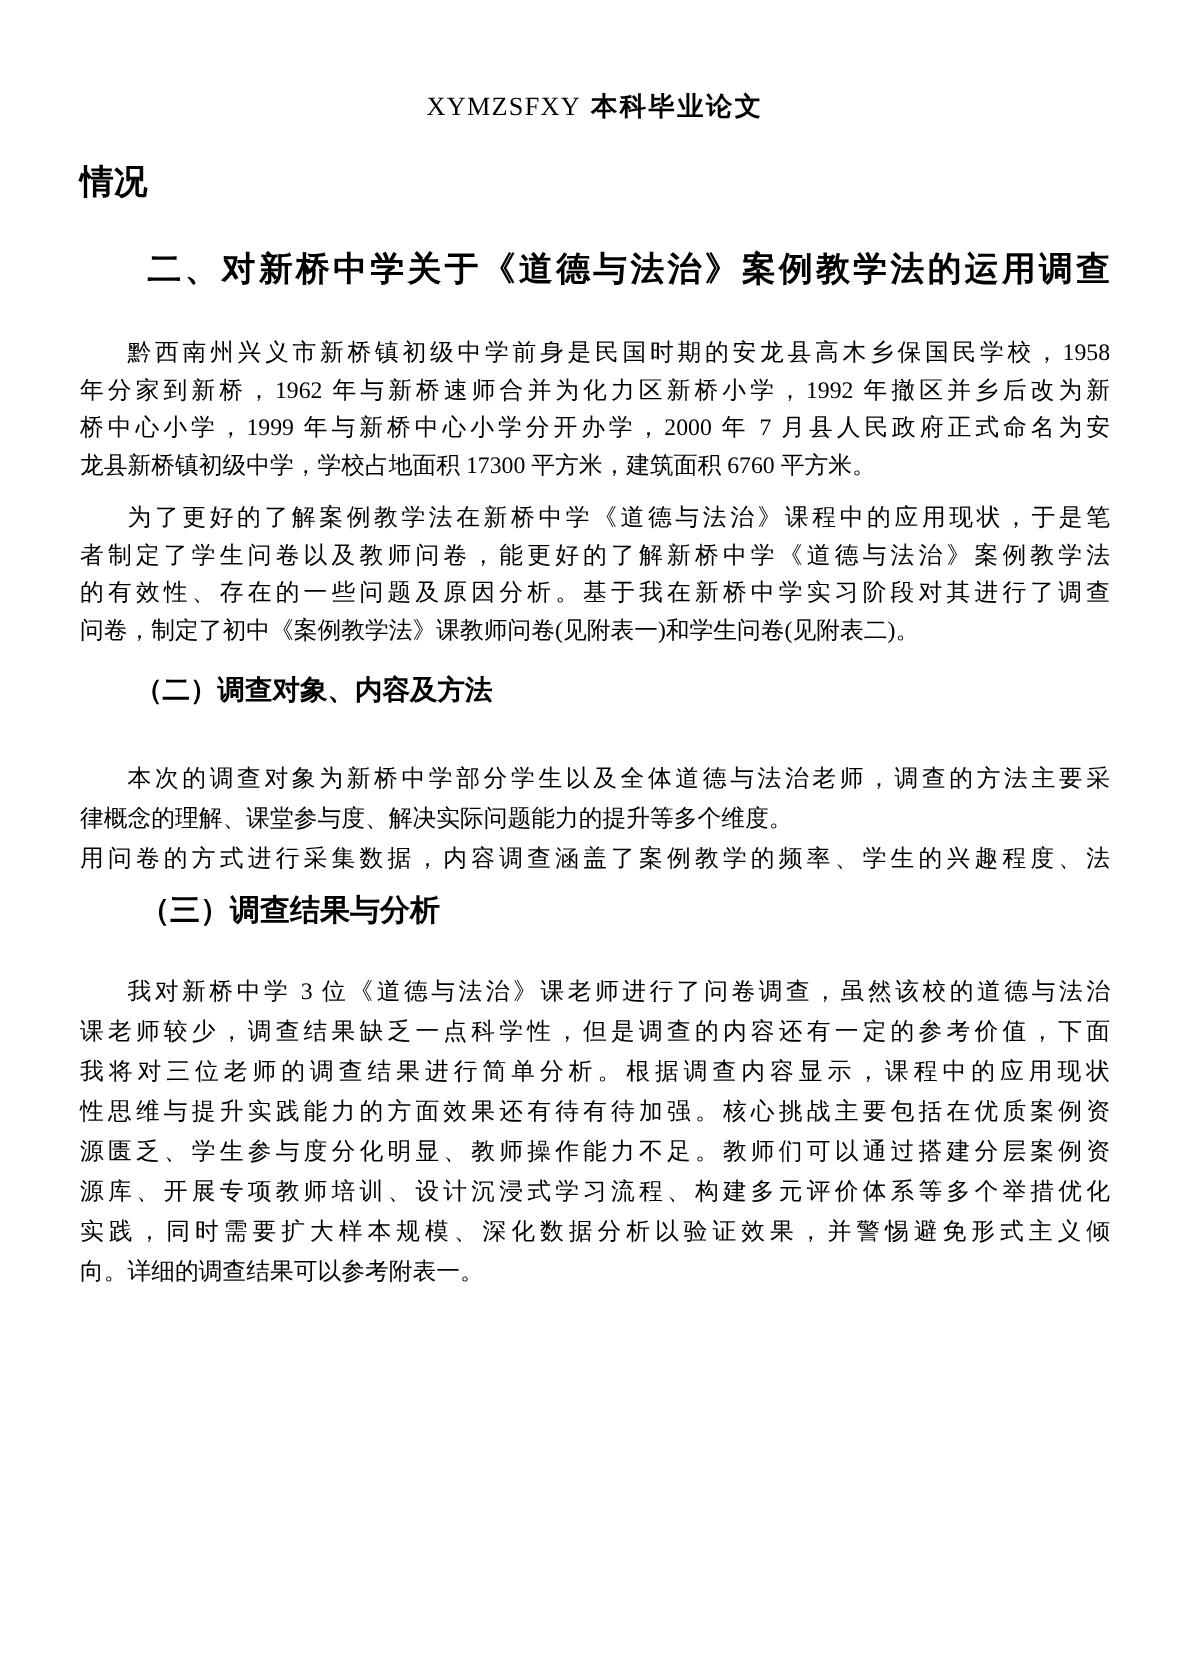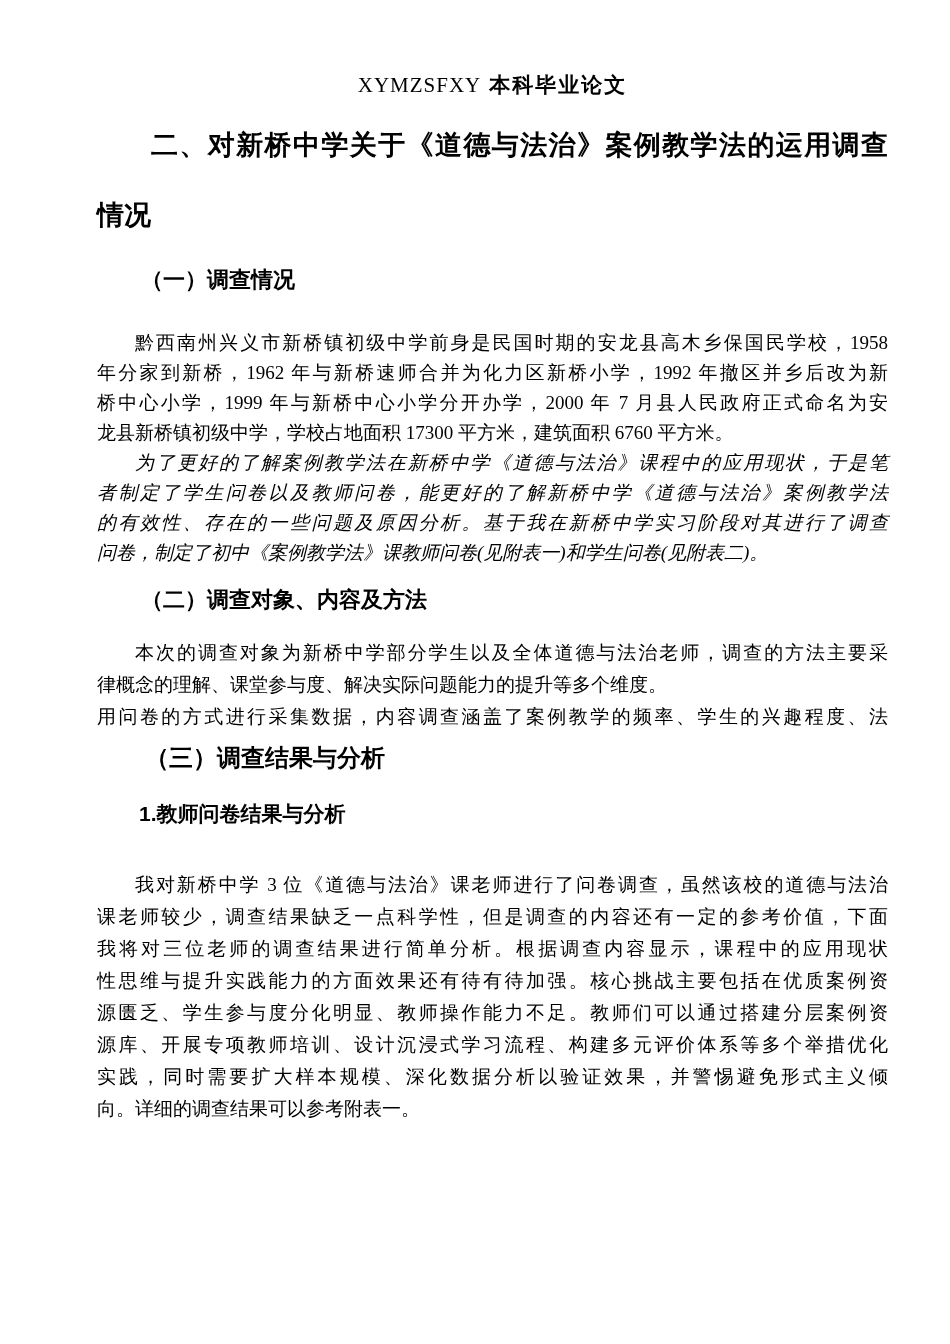--- a/index.html
+++ b/index.html
@@ -7,21 +7,21 @@
     padding: 0;
     background: #ffffff;
   }
   .page {
     position: relative;
     box-sizing: border-box;
     width: 950px;
     height: 1344px;
     background: #ffffff;
     color: #000000;
-    padding: 72px 62px 0 97px;
+    padding: 72px 62px 0 64px;
     overflow: hidden;
     font-family: "Liberation Serif", "DejaVu Serif", serif;
   }
   
   .doc-header {
     text-align: center;
     font-size: 21px;
     line-height: 26px;
     white-space: nowrap;
   }
@@ -68,47 +68,46 @@
     line-height: 62px;
     text-indent: 2em;
     white-space: nowrap;
   }
   
   .para {
     font-size: 19px;
     line-height: 30px;
   }
   .p1 { margin-top: 18px; }
-  .p2 { margin-top: 0; font-style: italic; }
-  .p3 { margin-top: 7px; line-height: 32px; }
+  .p2 { margin-top: 12px; }
+  .p3 { margin-top: 26px; line-height: 32px; }
   .p4 { margin-top: 24px;  line-height: 32px; }
   
   .tline {
     text-align: justify;
     text-align-last: justify;
     text-justify: inter-character;
   }
   .tline.first { text-indent: 2em; }
   .tline.last  { text-align-last: left; }
 </style>
 </head>
 <body>
 
 <div class="page">
 
   <div class="doc-header">
     <span class="latin">XYMZSFXY</span><span class="cn">本科毕业论文</span>
   </div>
 
   <div class="doc-title">
+      <div class="tline last">情况</div>
       <div class="tline first">二、对新桥中学关于《道德与法治》案例教学法的运用调查</div>
-      <div class="tline last">情况</div>
     </div>
 
-  <div class="heading1">（一）调查情况</div>
 
   <div class="para p1">
       <div class="tline first">黔西南州兴义市新桥镇初级中学前身是民国时期的安龙县高木乡保国民学校，1958</div>
       <div class="tline">年分家到新桥，1962 年与新桥速师合并为化力区新桥小学，1992 年撤区并乡后改为新</div>
       <div class="tline">桥中心小学，1999 年与新桥中心小学分开办学，2000 年 7 月县人民政府正式命名为安</div>
       <div class="tline last">龙县新桥镇初级中学，学校占地面积 17300 平方米，建筑面积 6760 平方米。</div>
     </div>
 
   <div class="para p2">
       <div class="tline first">为了更好的了解案例教学法在新桥中学《道德与法治》课程中的应用现状，于是笔</div>
@@ -120,21 +119,20 @@
   <div class="heading2">（二）调查对象、内容及方法</div>
 
   <div class="para p3">
       <div class="tline first">本次的调查对象为新桥中学部分学生以及全体道德与法治老师，调查的方法主要采</div>
       <div class="tline last">律概念的理解、课堂参与度、解决实际问题能力的提升等多个维度。</div>
       <div class="tline">用问卷的方式进行采集数据，内容调查涵盖了案例教学的频率、学生的兴趣程度、法</div>
     </div>
 
   <div class="heading3">（三）调查结果与分析</div>
 
-  <div class="subheading">1.教师问卷结果与分析</div>
 
   <div class="para p4">
       <div class="tline first">我对新桥中学 3 位《道德与法治》课老师进行了问卷调查，虽然该校的道德与法治</div>
       <div class="tline">课老师较少，调查结果缺乏一点科学性，但是调查的内容还有一定的参考价值，下面</div>
       <div class="tline">我将对三位老师的调查结果进行简单分析。根据调查内容显示，课程中的应用现状</div>
       <div class="tline">性思维与提升实践能力的方面效果还有待有待加强。核心挑战主要包括在优质案例资</div>
       <div class="tline">源匮乏、学生参与度分化明显、教师操作能力不足。教师们可以通过搭建分层案例资</div>
       <div class="tline">源库、开展专项教师培训、设计沉浸式学习流程、构建多元评价体系等多个举措优化</div>
       <div class="tline">实践，同时需要扩大样本规模、深化数据分析以验证效果，并警惕避免形式主义倾</div>
       <div class="tline last">向。详细的调查结果可以参考附表一。</div>

